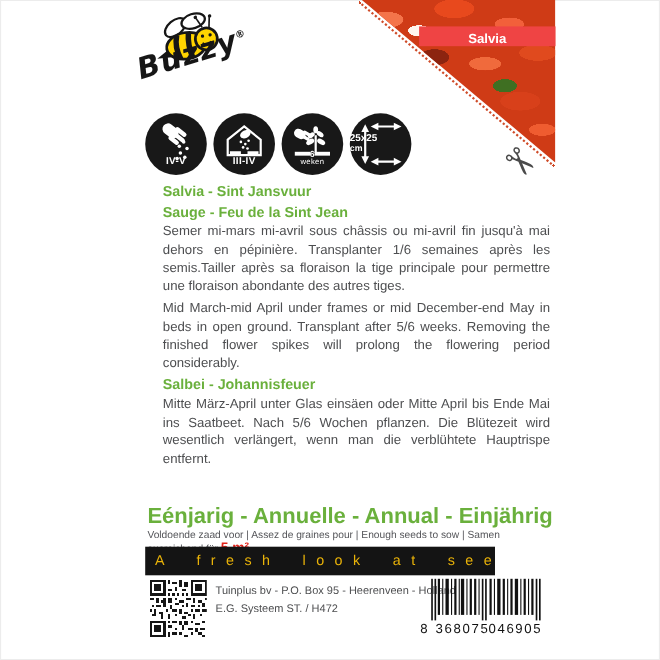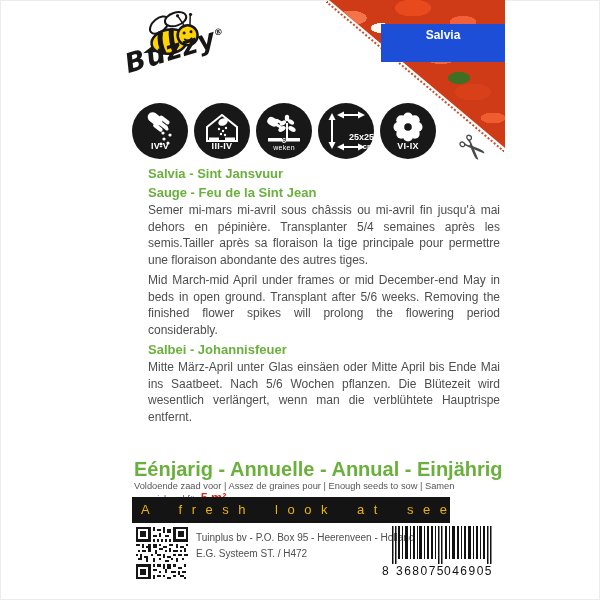--- a/index.html
+++ b/index.html
@@ -28,21 +28,21 @@
       radial-gradient(ellipse 22px 10px at 142px 22px,#f2603a 0 60%,transparent 61%),
       radial-gradient(ellipse 28px 12px at 168px 48px,#e04a1e 0 60%,transparent 61%),
       radial-gradient(ellipse 24px 10px at 120px 58px,#f06a3c 0 60%,transparent 61%),
       radial-gradient(ellipse 22px 12px at 74px 52px,#8c2410 0 60%,transparent 61%),
       radial-gradient(ellipse 18px 10px at 138px 78px,#3f6f22 0 60%,transparent 61%),
       radial-gradient(ellipse 30px 14px at 152px 92px,#d8401a 0 60%,transparent 61%),
       radial-gradient(ellipse 20px 9px at 172px 118px,#ef5c30 0 60%,transparent 61%),
       radial-gradient(ellipse 16px 9px at 162px 140px,#48752a 0 60%,transparent 61%);
   }
   .variety-banner{
-    position:absolute;left:381px;top:24px;width:124px;height:38px;background:#1d4ed8;
+    position:absolute;left:381px;top:24px;width:124px;height:18px;background:#ef4444;
     color:#fff;font-weight:bold;font-size:12px;text-align:center;line-height:22px;z-index:3;
   }
   .perforation{
     position:absolute;left:327px;top:1px;width:232px;height:0;
     border-top:2px dotted #cf4b28;transform:rotate(40.1deg);transform-origin:0 0;z-index:2;
   }
   .scissors{
     position:absolute;left:458px;top:131px;font-size:34px;color:#4a4a4a;
     transform:rotate(45deg);z-index:3;line-height:1;
   }
@@ -51,21 +51,21 @@
   .icon-circle{
     width:56px;height:56px;border-radius:50%;background:#181818;position:relative;flex:0 0 auto;
   }
   .icon-circle svg{position:absolute;left:0;top:0;}
   .icon-label{
     position:absolute;left:0;right:0;bottom:8px;text-align:center;color:#fff;
     font-size:9px;font-weight:bold;letter-spacing:.3px;
   }
   .icon-label .l1{display:block;font-size:8px;line-height:7px;}
   .icon-label .l2{display:block;font-size:7px;line-height:7px;font-weight:normal;}
-  .icon-label-mid{position:absolute;left:0;right:0;top:29px;text-align:right;color:#fff;font-weight:bold;}
+  .icon-label-mid{position:absolute;left:0;right:0;top:17px;text-align:left;color:#fff;font-weight:bold;}
   .icon-label-mid .l1{display:block;font-size:9px;line-height:10px;}
   .icon-label-mid .l2{display:block;font-size:8px;line-height:9px;}
   
   .sections{position:absolute;left:134px;top:166px;width:352px;margin-left:14px;}
   .section{margin-bottom:4px;}
   .section h3{
     margin:0 0 2px 0;font-size:13px;line-height:15px;color:#6ab03c;font-weight:bold;
   }
   .section p{
     margin:0;font-size:12px;line-height:16.5px;color:#4d4e50;text-align:justify;
@@ -203,47 +203,30 @@
         <line x1="24" y1="44" x2="42" y2="44" stroke="#fff" stroke-width="2"></line>
         <polygon points="19,44 26,40.5 26,47.5" fill="#fff"></polygon>
         <polygon points="47,44 40,40.5 40,47.5" fill="#fff"></polygon>
       </svg>
       <div class="icon-label-mid">
         <span class="l1">25x25</span>
         <span class="l2">cm</span>
       </div>
     </div>
 
-    <div class="icon-circle">
-      <svg width="56" height="56" viewBox="0 0 56 56">
-        <g fill="#fff">
-          <circle cx="28" cy="14.5" r="5"></circle>
-            <circle cx="34.7" cy="17.3" r="5"></circle>
-          <circle cx="37.5" cy="24" r="5"></circle>
-            <circle cx="34.7" cy="30.7" r="5"></circle>
-          <circle cx="28" cy="33.5" r="5"></circle>
-            <circle cx="21.3" cy="30.7" r="5"></circle>
-          <circle cx="18.5" cy="24" r="5"></circle>
-            <circle cx="21.3" cy="17.3" r="5"></circle>
-          <circle cx="28" cy="24" r="9"></circle>
-        </g>
-        <circle cx="28" cy="24" r="3.8" fill="#181818"></circle>
-      </svg>
-      <div class="icon-label">VI-IX</div>
-    </div>
 
   </div>
 
   <div class="sections">
     <div class="section">
       <h3>Salvia - Sint Jansvuur</h3>
     </div>
     <div class="section">
       <h3>Sauge - Feu de la Sint Jean</h3>
-      <p>Semer mi-mars mi-avril sous châssis ou mi-avril fin jusqu'à mai dehors en pépinière. Transplanter 5/4 semaines après les semis.Tailler après sa floraison la tige principale pour permettre une floraison abondante des autres tiges.</p>
+      <p>Semer mi-mars mi-avril sous châssis ou mi-avril fin jusqu'à mai dehors en pépinière. Transplanter 1/6 semaines après les semis.Tailler après sa floraison la tige principale pour permettre une floraison abondante des autres tiges.</p>
     </div>
     <div class="section">
       <p>Mid March-mid April under frames or mid December-end May in beds in open ground. Transplant after 5/6 weeks. Removing the finished flower spikes will prolong the flowering period considerably.</p>
     </div>
     <div class="section">
       <h3>Salbei - Johannisfeuer</h3>
       <p>Mitte März-April unter Glas einsäen oder Mitte April bis Ende Mai ins Saatbeet. Nach 5/6 Wochen pflanzen. Die Blütezeit wird wesentlich verlängert, wenn man die verblühtete Hauptrispe entfernt.</p>
     </div>
   </div>
 

